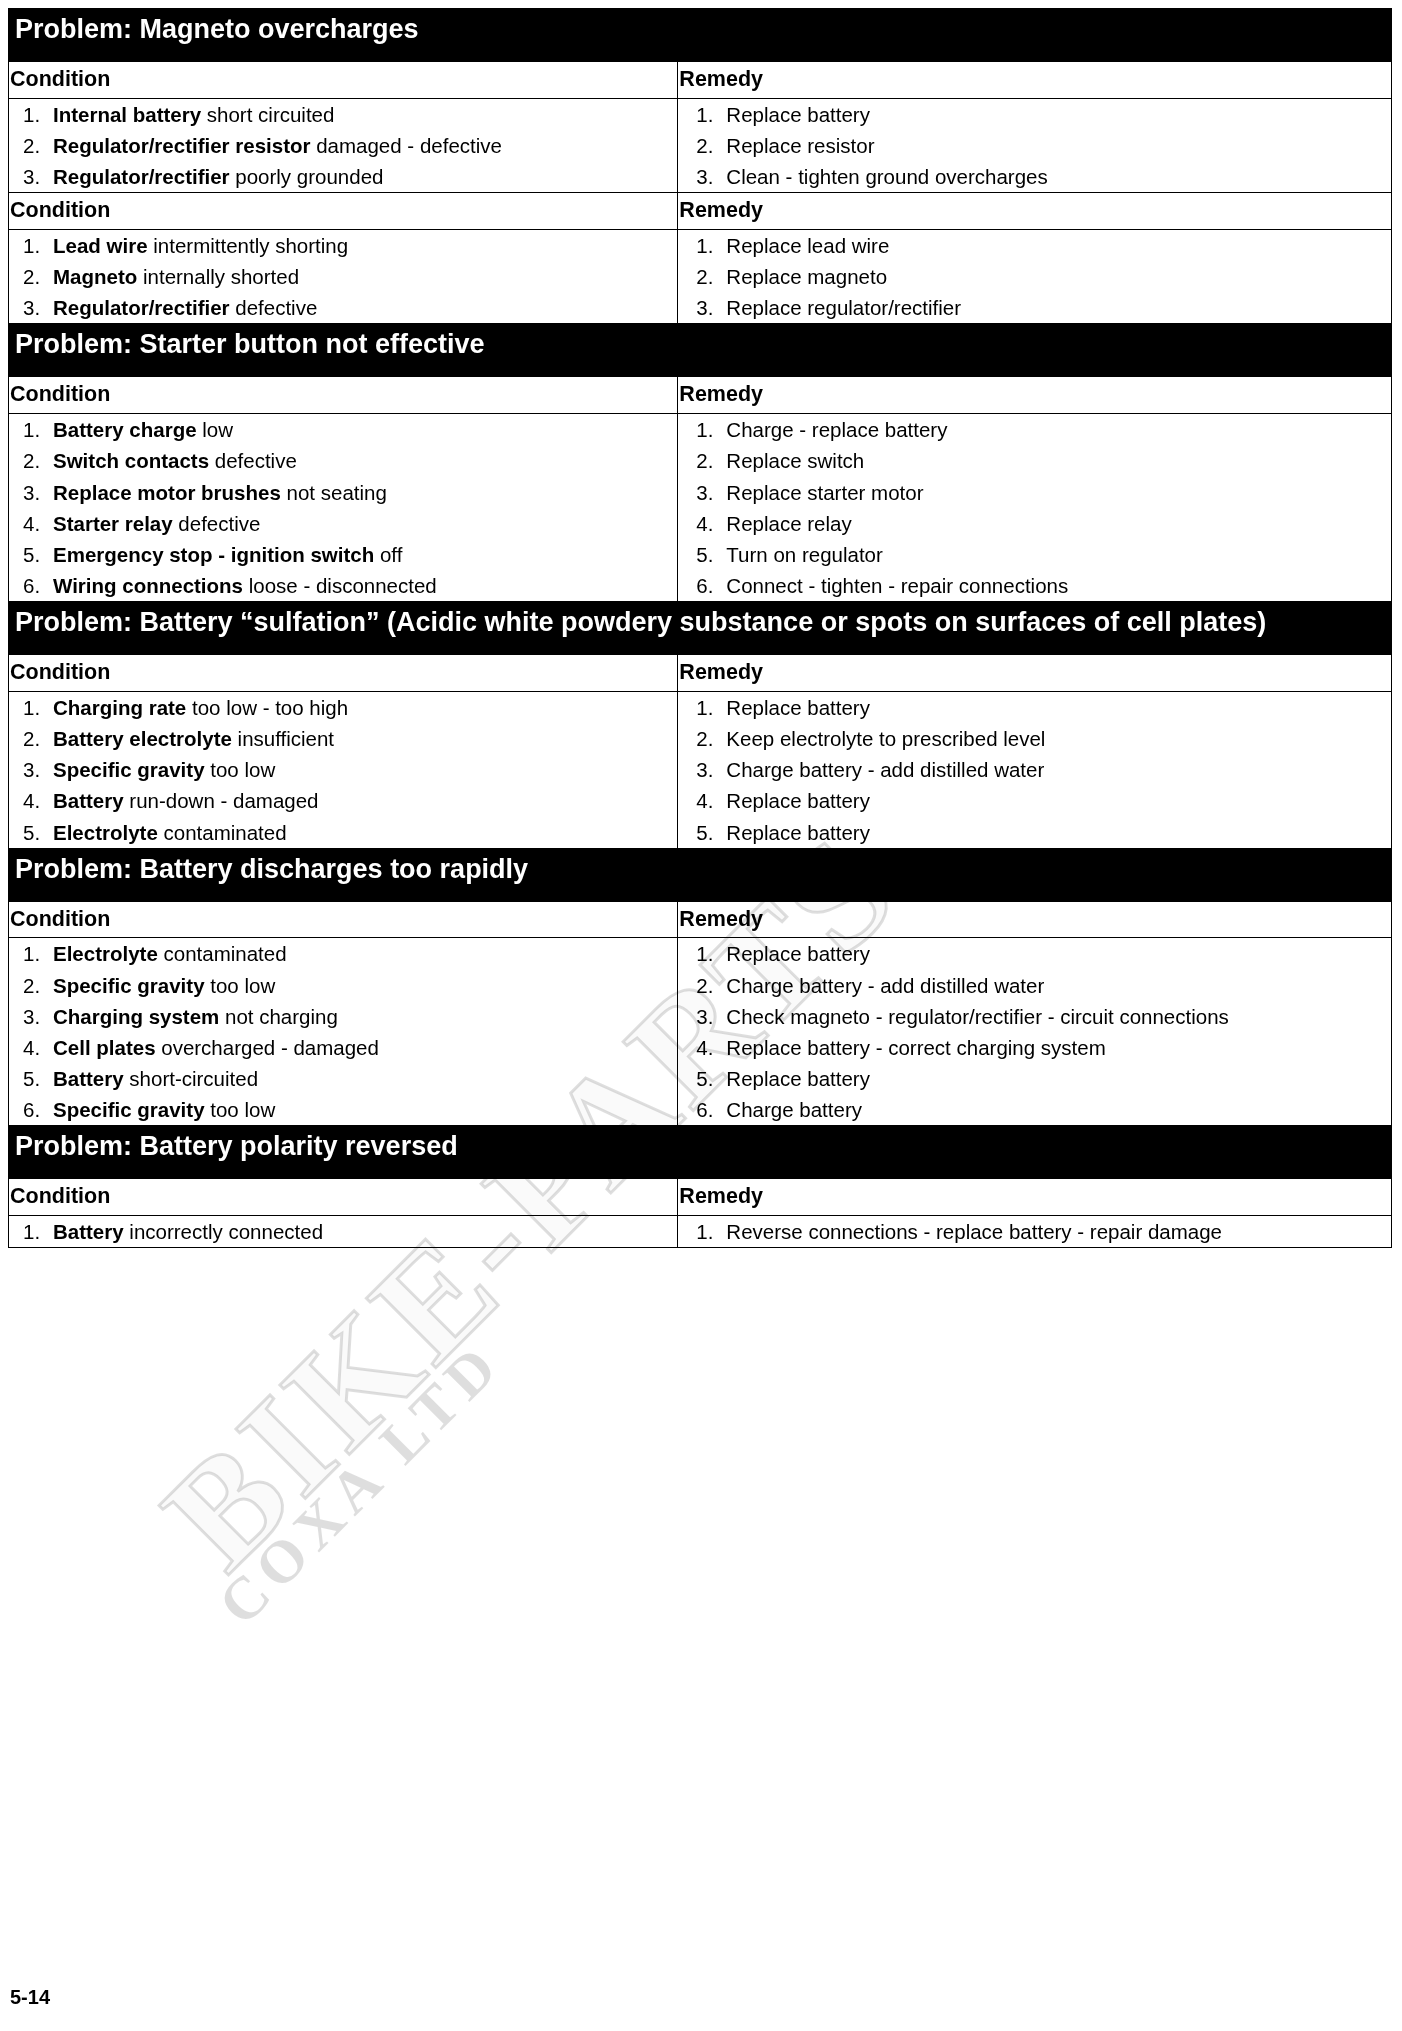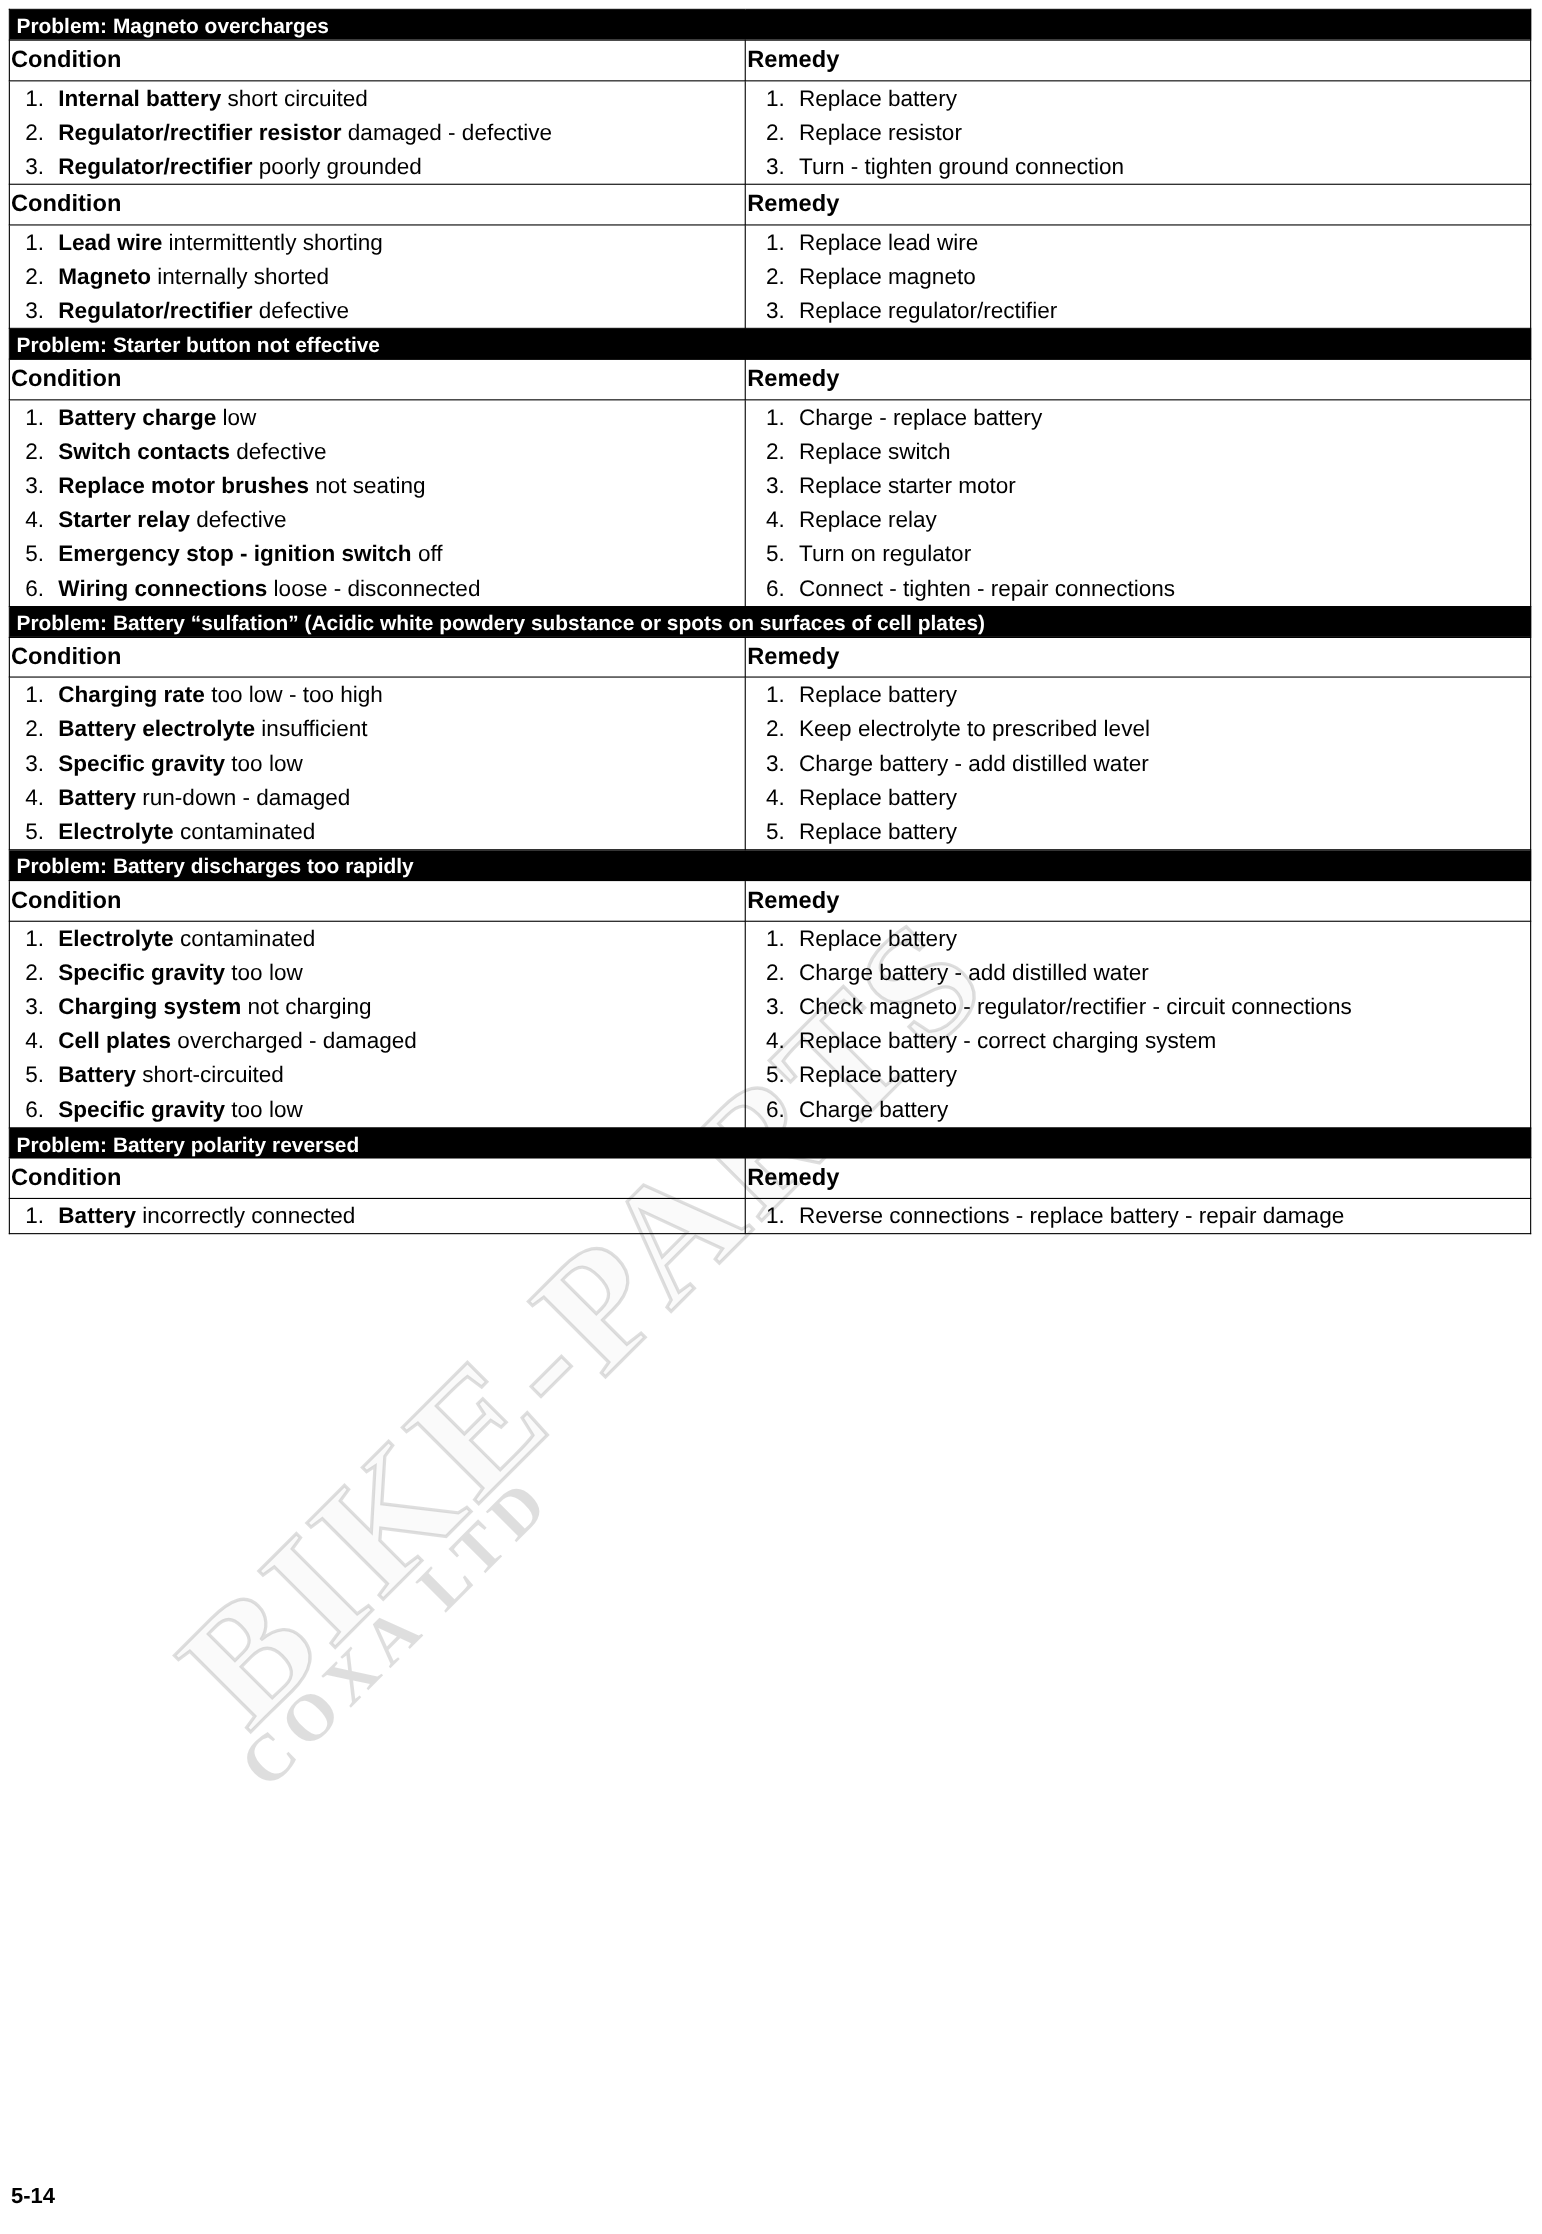--- a/index.html
+++ b/index.html
@@ -75,22 +75,22 @@
     vertical-align: middle;
   }
 
   .col-left  { width: 48.4%; }
   .col-right { width: 51.6%; }
 
   tr.problem-row td {
     background: #000000;
     color: #ffffff;
     font-weight: bold;
-    font-size: 19px;
-    padding: 5px 4px 0 6px;
+    font-size: 27px;
+    padding: 5px 4px 16px 6px;
     border-left: 1px solid #000;
     border-right: 1px solid #000;
     border-top: 1px solid #000;
     border-bottom: 1px solid #000;
     line-height: 1.15;
   }
 
   tr.header-row td {
     font-weight: bold;
     font-size: 21.5px;
@@ -169,21 +169,21 @@
             <ol class="items">
               <li><span class="num">1.</span><b>Internal battery</b><span> short circuited</span></li>
               <li><span class="num">2.</span><b>Regulator/rectifier resistor</b><span> damaged - defective</span></li>
               <li><span class="num">3.</span><b>Regulator/rectifier</b><span> poorly grounded</span></li>
             </ol>
           </td>
           <td class="itemcell">
             <ol class="items remedy">
               <li><span class="num">1.</span><span>Replace battery</span></li>
               <li><span class="num">2.</span><span>Replace resistor</span></li>
-              <li><span class="num">3.</span><span>Turn - tighten ground connection</span></li>
+              <li><span class="num">3.</span><span>Clean - tighten ground overcharges</span></li>
             </ol>
           </td>
         </tr>
         <tr class="header-row">
           <td>Condition</td>
           <td>Remedy</td>
         </tr>
         <tr>
           <td class="itemcell">
             <ol class="items">

